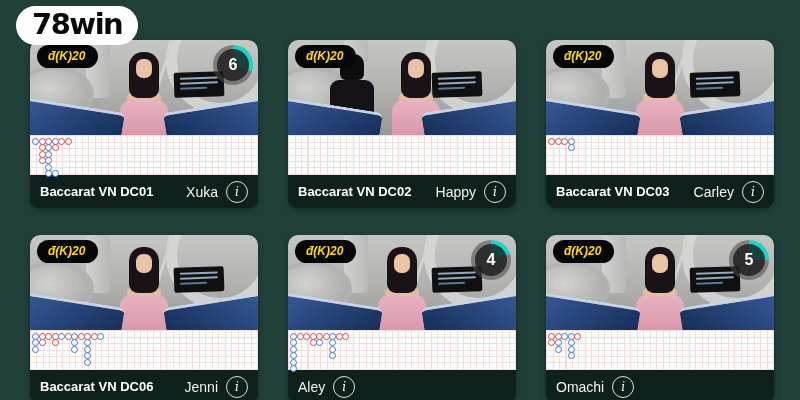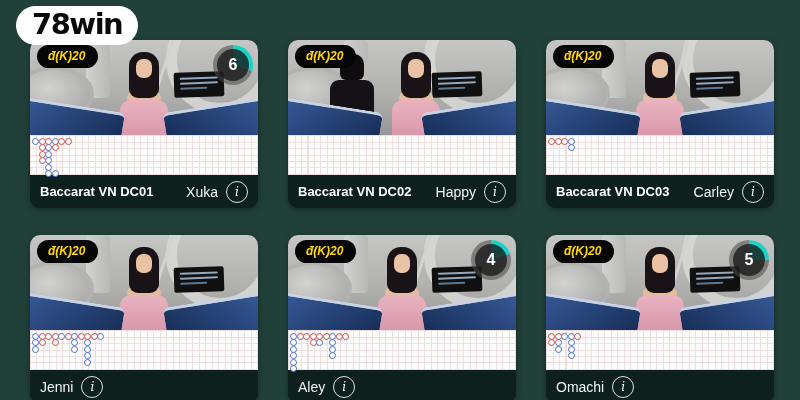--- a/index.html
+++ b/index.html
@@ -283,20 +283,21 @@
         <span class="cell R" style="left: 21.5px; top: 9px;"></span>
         <span class="cell B" style="left: 41px; top: 9px;"></span>
         <span class="cell B" style="left: 54px; top: 9px;"></span>
         <span class="cell B" style="left: 2px; top: 15.5px;"></span>
         <span class="cell B" style="left: 41px; top: 15.5px;"></span>
         <span class="cell B" style="left: 54px; top: 15.5px;"></span>
         <span class="cell B" style="left: 54px; top: 22px;"></span>
         <span class="cell B" style="left: 54px; top: 28.5px;"></span>
       </div>
     <div class="foot">
+      <span class="t-name">Baccarat VN DC06</span>
       <span class="d-name">Jenni</span>
       <span class="info">i</span>
     </div>
   </div>
 
   <div class="card">
     <div class="video">
       <div class="wall-arc"></div>
       <div class="wall-line"></div>
       <div class="pillar"></div>

